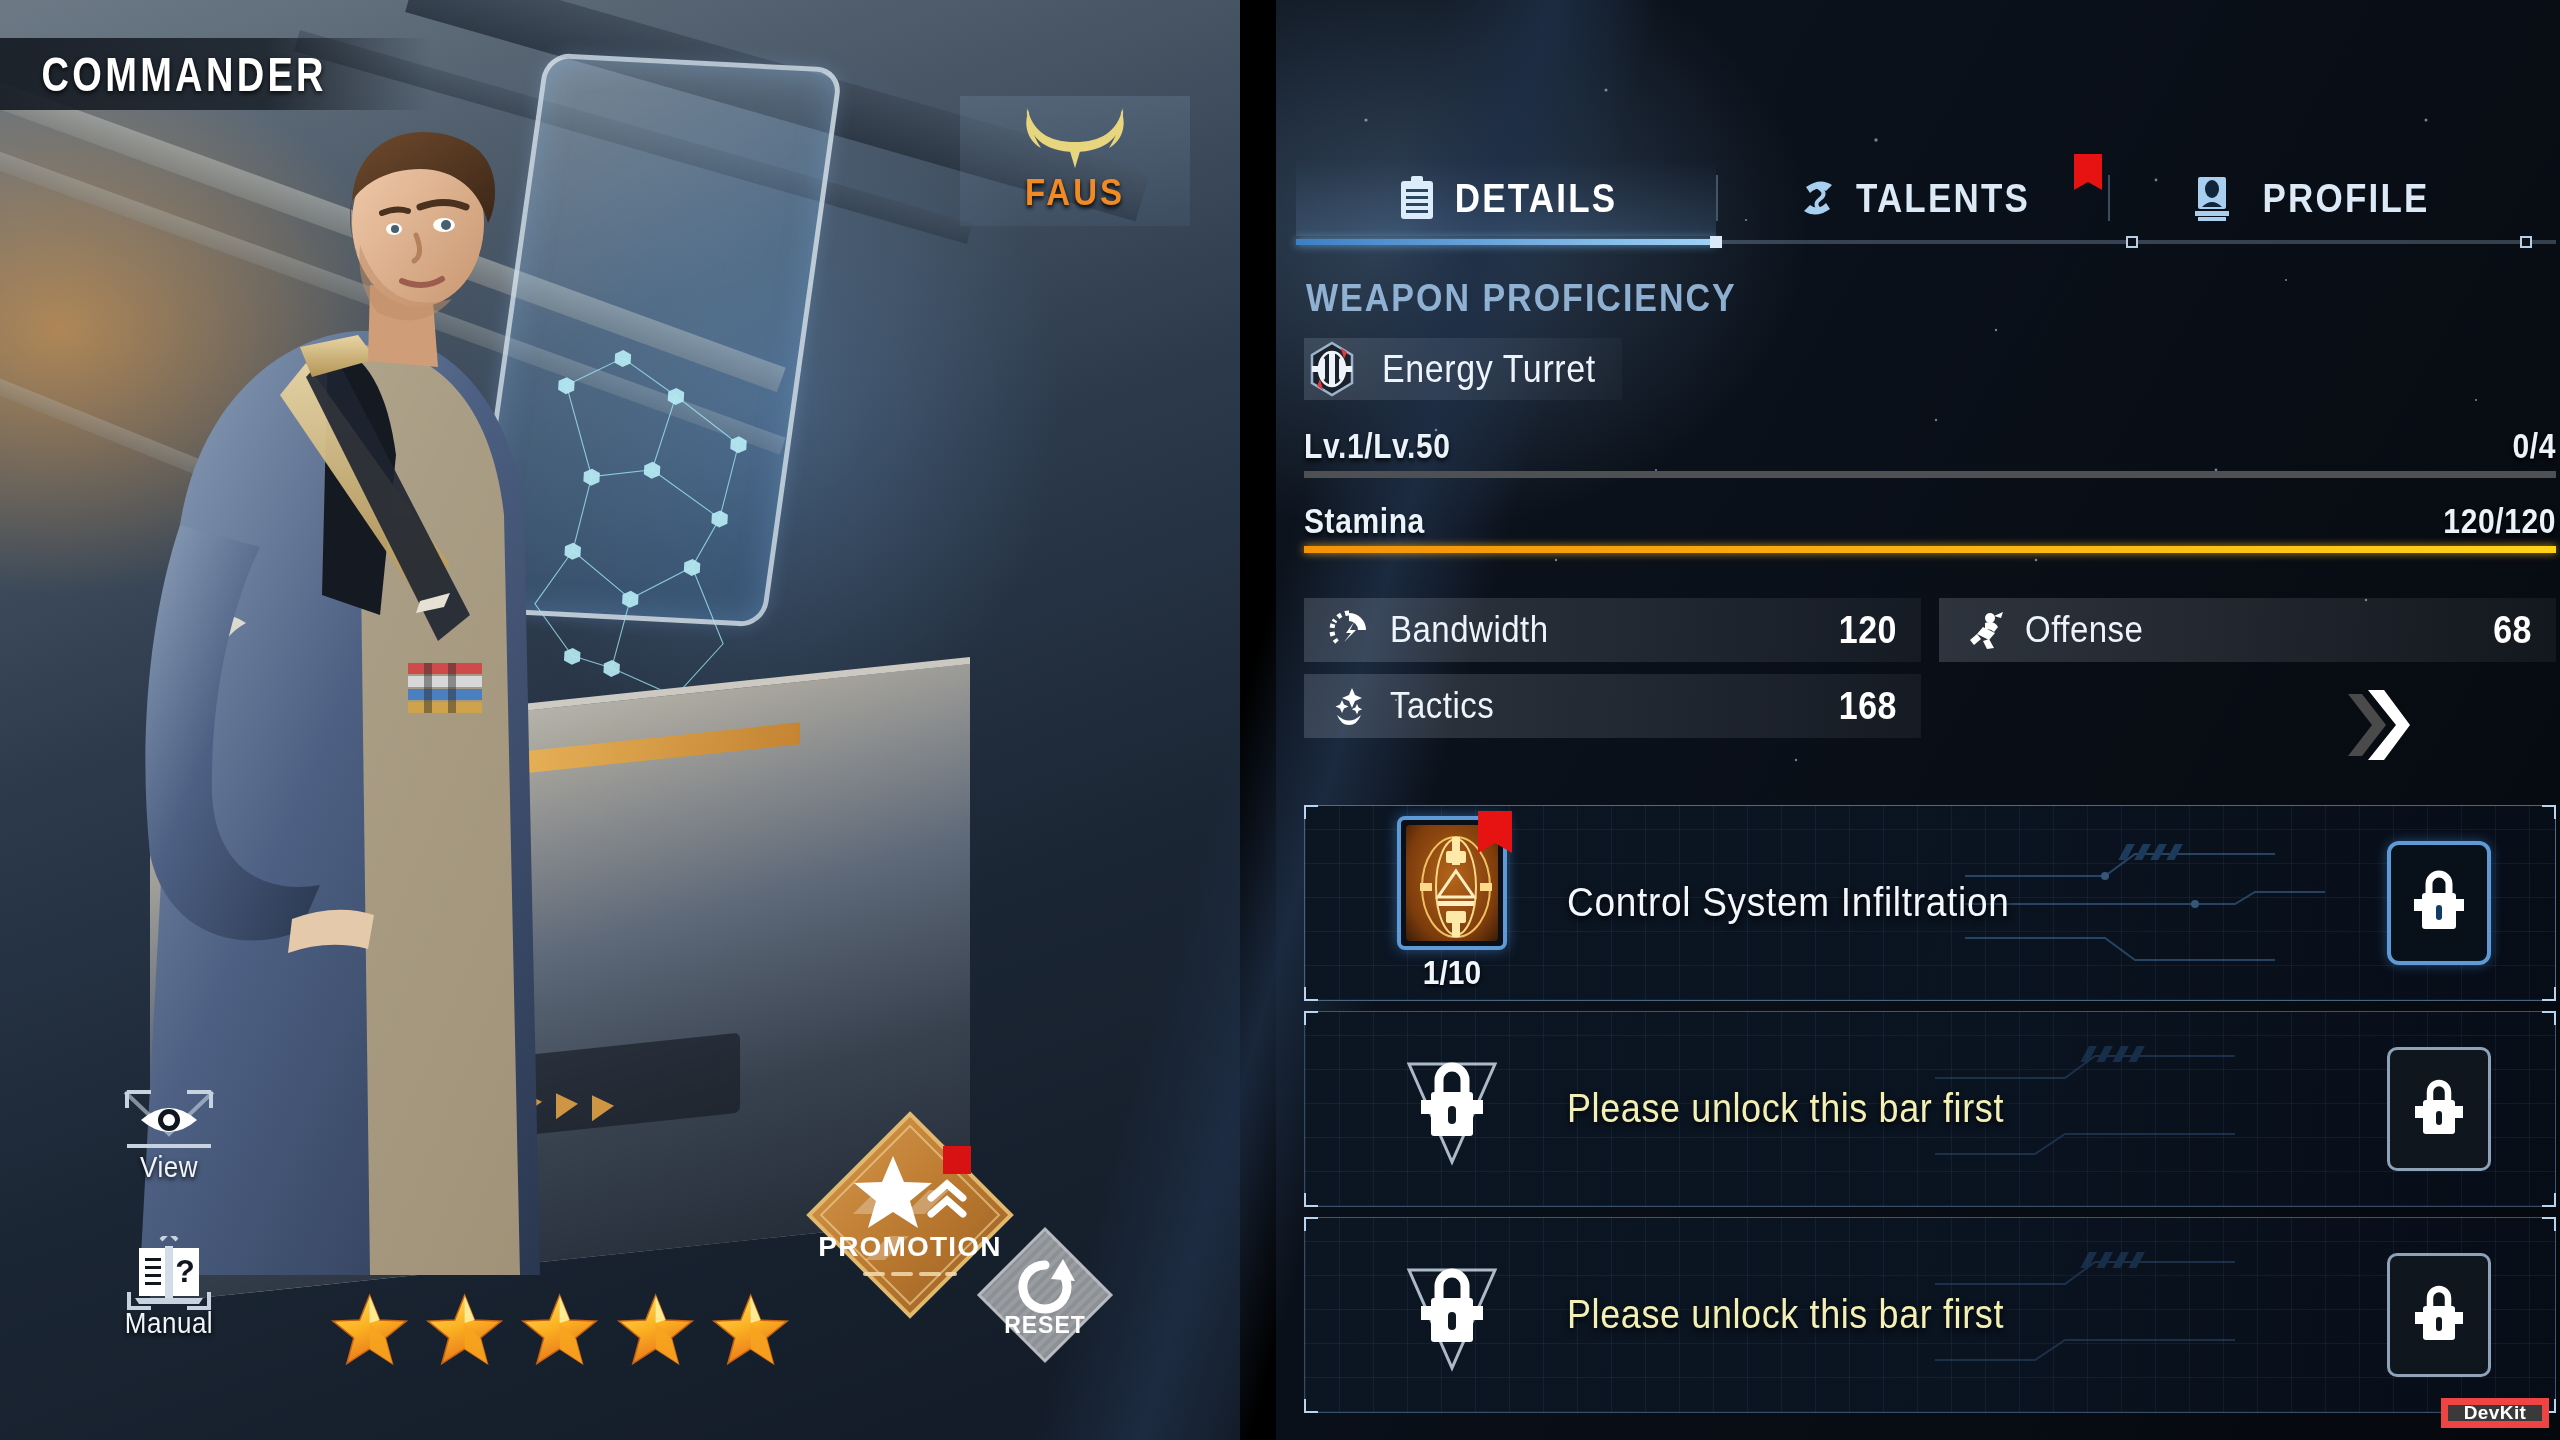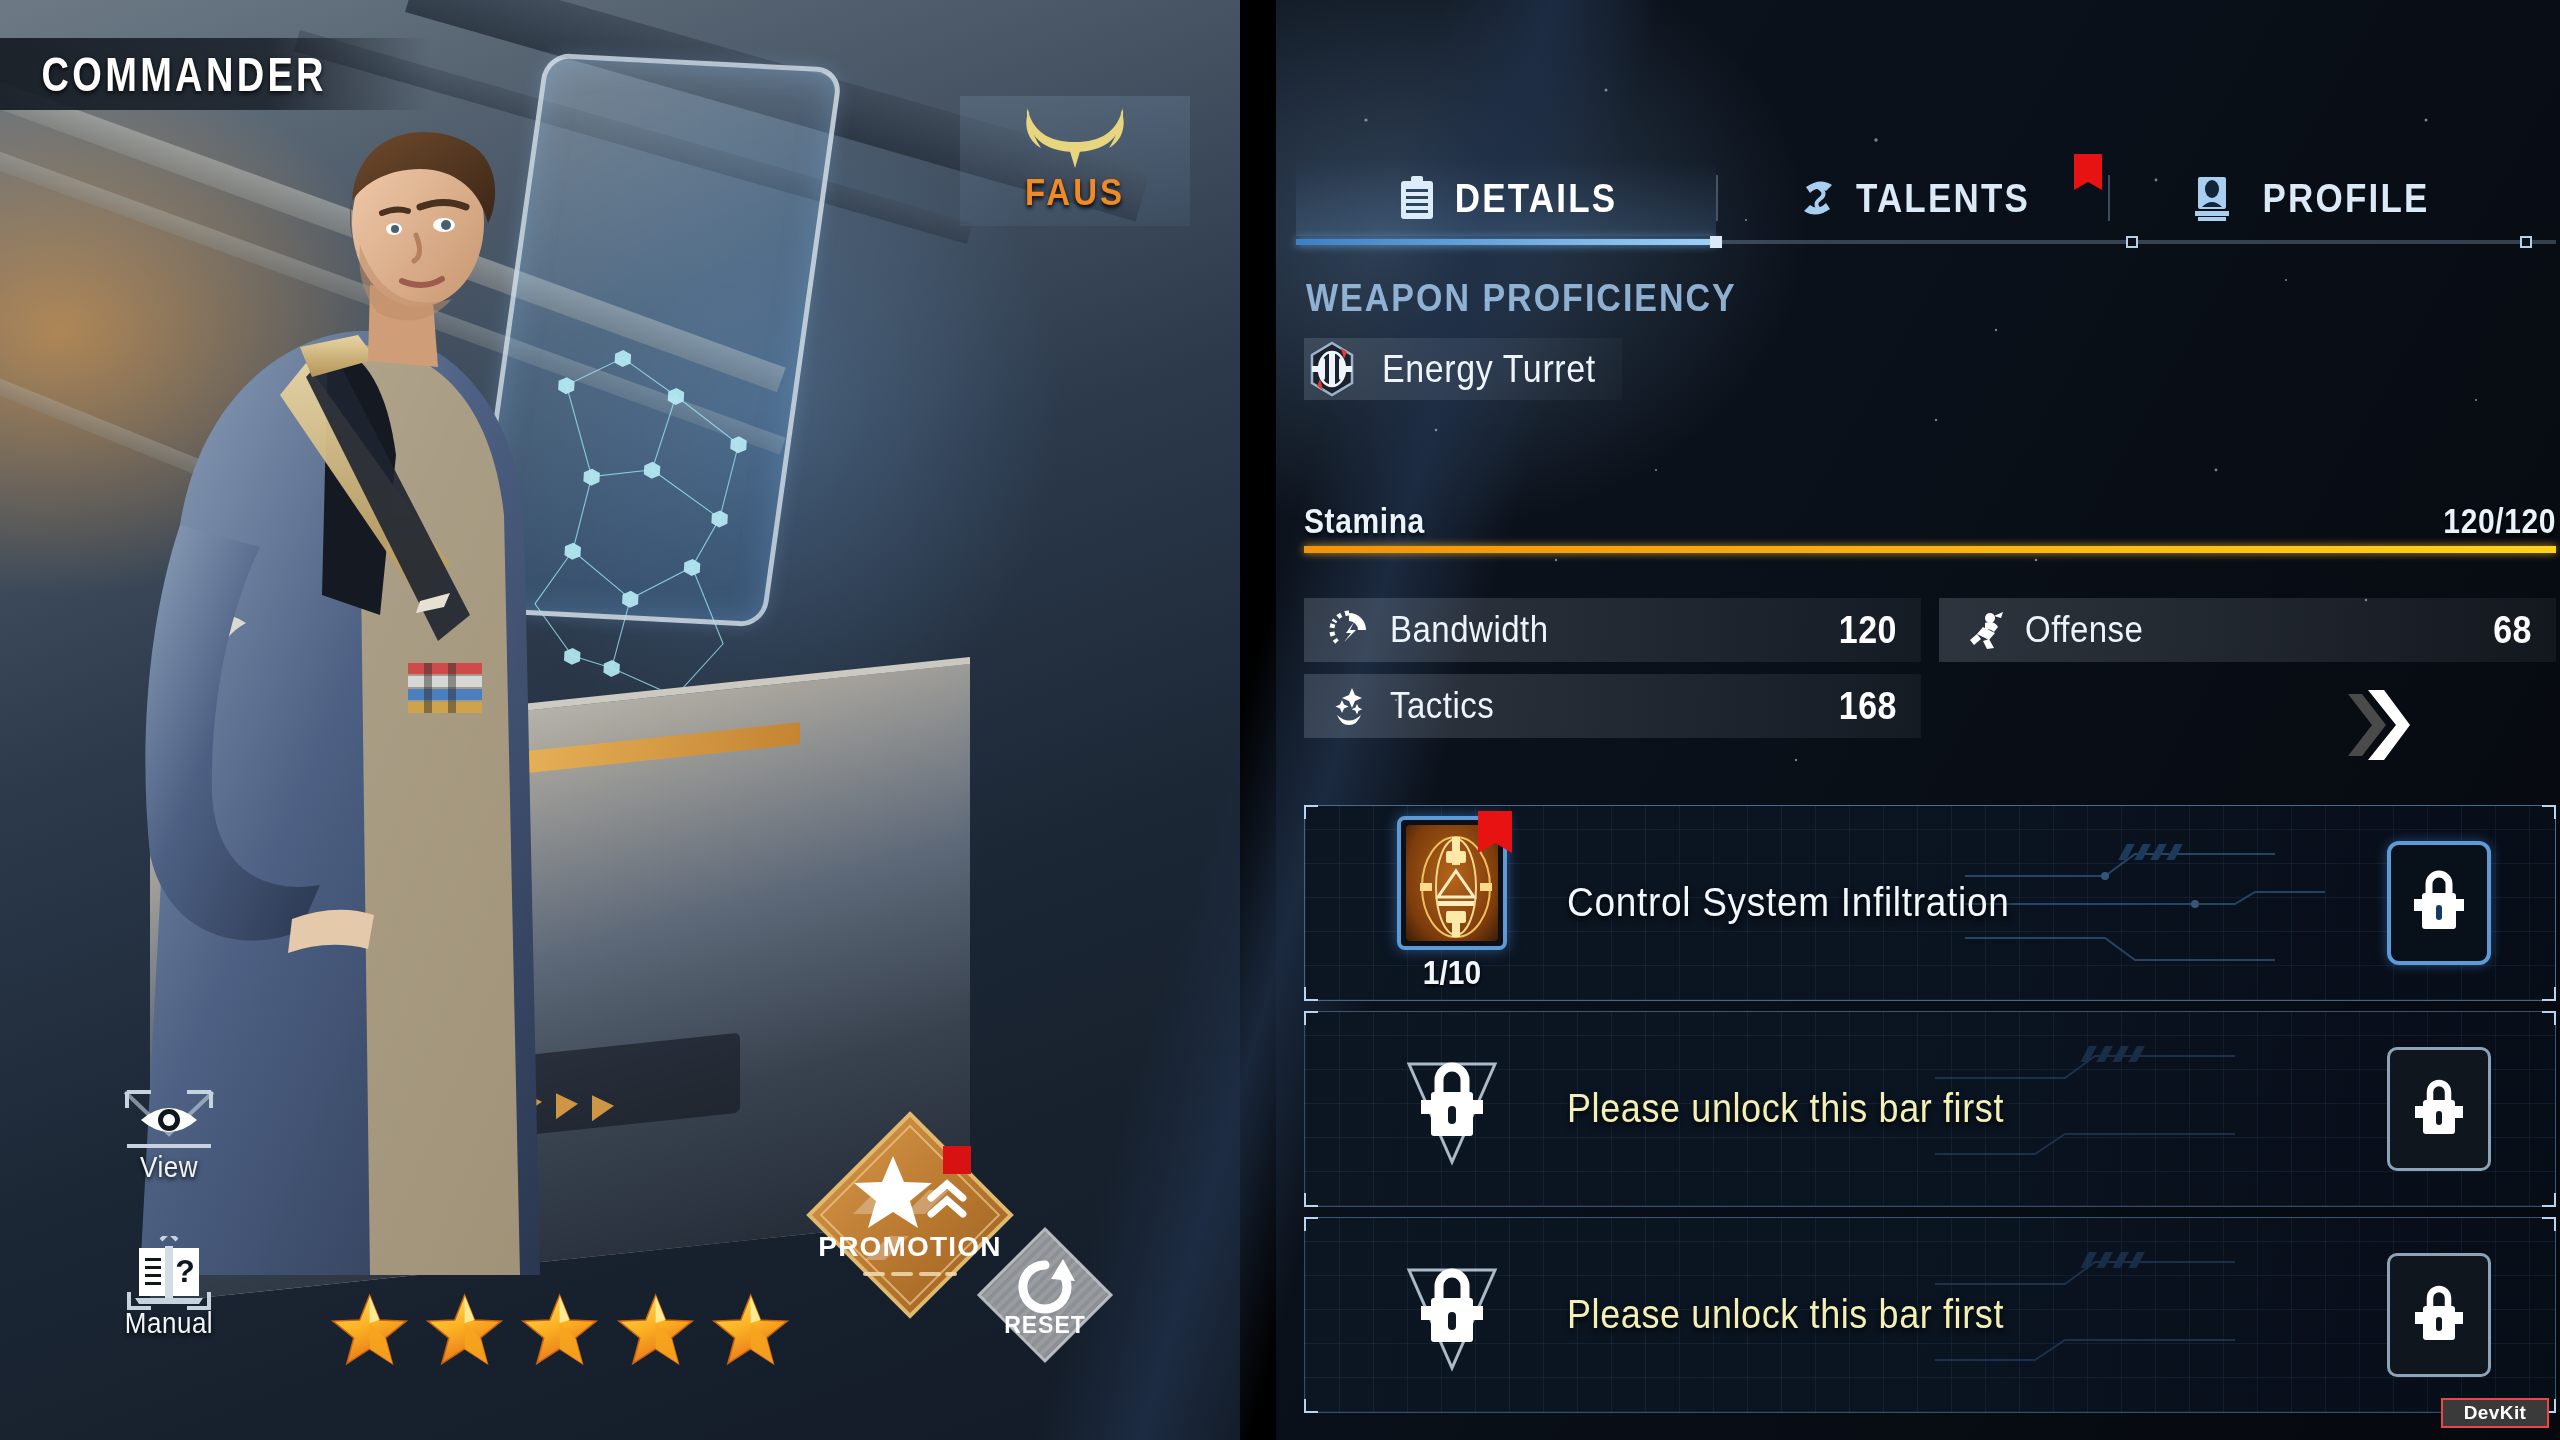--- a/index.html
+++ b/index.html
@@ -178,21 +178,21 @@
       transform:scaleY(1.12); text-shadow:0 2px 5px #000; margin-top:-6px; }
   #view-btn { left:110px; top:1080px; }
   #manual-btn { left:110px; top:1230px; }
 
   .stars-row { position:absolute; left:330px; top:1290px; width:460px; height:88px; display:flex; gap:16px; }
 
   #promotion-btn { position:absolute; left:805px; top:1110px; width:210px; height:210px; }
   #reset-btn { position:absolute; left:975px; top:1225px; width:140px; height:140px; }
 
   .devkit { position:absolute; left:2441px; top:1398px; width:108px; height:30px;
-      background:#3a3a3a; border:2px solid #ef4444; display:flex; align-items:center; justify-content:center; }
+      background:#3a3a3a; border:7px solid #ef4444; display:flex; align-items:center; justify-content:center; }
   .devkit span { color:#fff; font-size:19px; font-weight:700; letter-spacing:.4px; }
 </style>
 </head>
 <body>
 
 <div class="screen">
 
   <div class="art-panel">
 
     <div class="strut" style="left:-60px; top:60px; width:900px; height:26px; transform:rotate(20deg);"></div>
@@ -428,20 +428,29 @@
         <rect x="16" y="17" width="5" height="22" rx="2" fill="#eef4fb"></rect>
         <rect x="35" y="17" width="5" height="22" rx="2" fill="#eef4fb"></rect>
         <rect x="8" y="25" width="6" height="6" fill="#eef4fb"></rect>
         <rect x="42" y="25" width="6" height="6" fill="#eef4fb"></rect>
         <path d="M37 7 l6 4 l-3 7z" fill="#e03a3a"></path>
         <path d="M19 49 l-6 -4 l3 -7z" fill="#e03a3a"></path>
       </svg>
       <span class="weapon-name">Energy Turret</span>
     </div>
 
+    <div class="barblock" id="lvl-block">
+      <div class="row">
+        <span>Lv.1/Lv.50</span>
+        <span>0/4</span>
+      </div>
+      <div class="bar">
+        <div class="fill" id="lvl-fill" style="width: 0%; background: rgb(125, 127, 132);"></div>
+      </div>
+    </div>
 
     <div class="barblock" id="stam-block">
       <div class="row">
         <span>Stamina</span>
         <span>120/120</span>
       </div>
       <div class="bar">
         <div class="fill" id="stam-fill" style="width: 100%;"></div>
       </div>
     </div>

